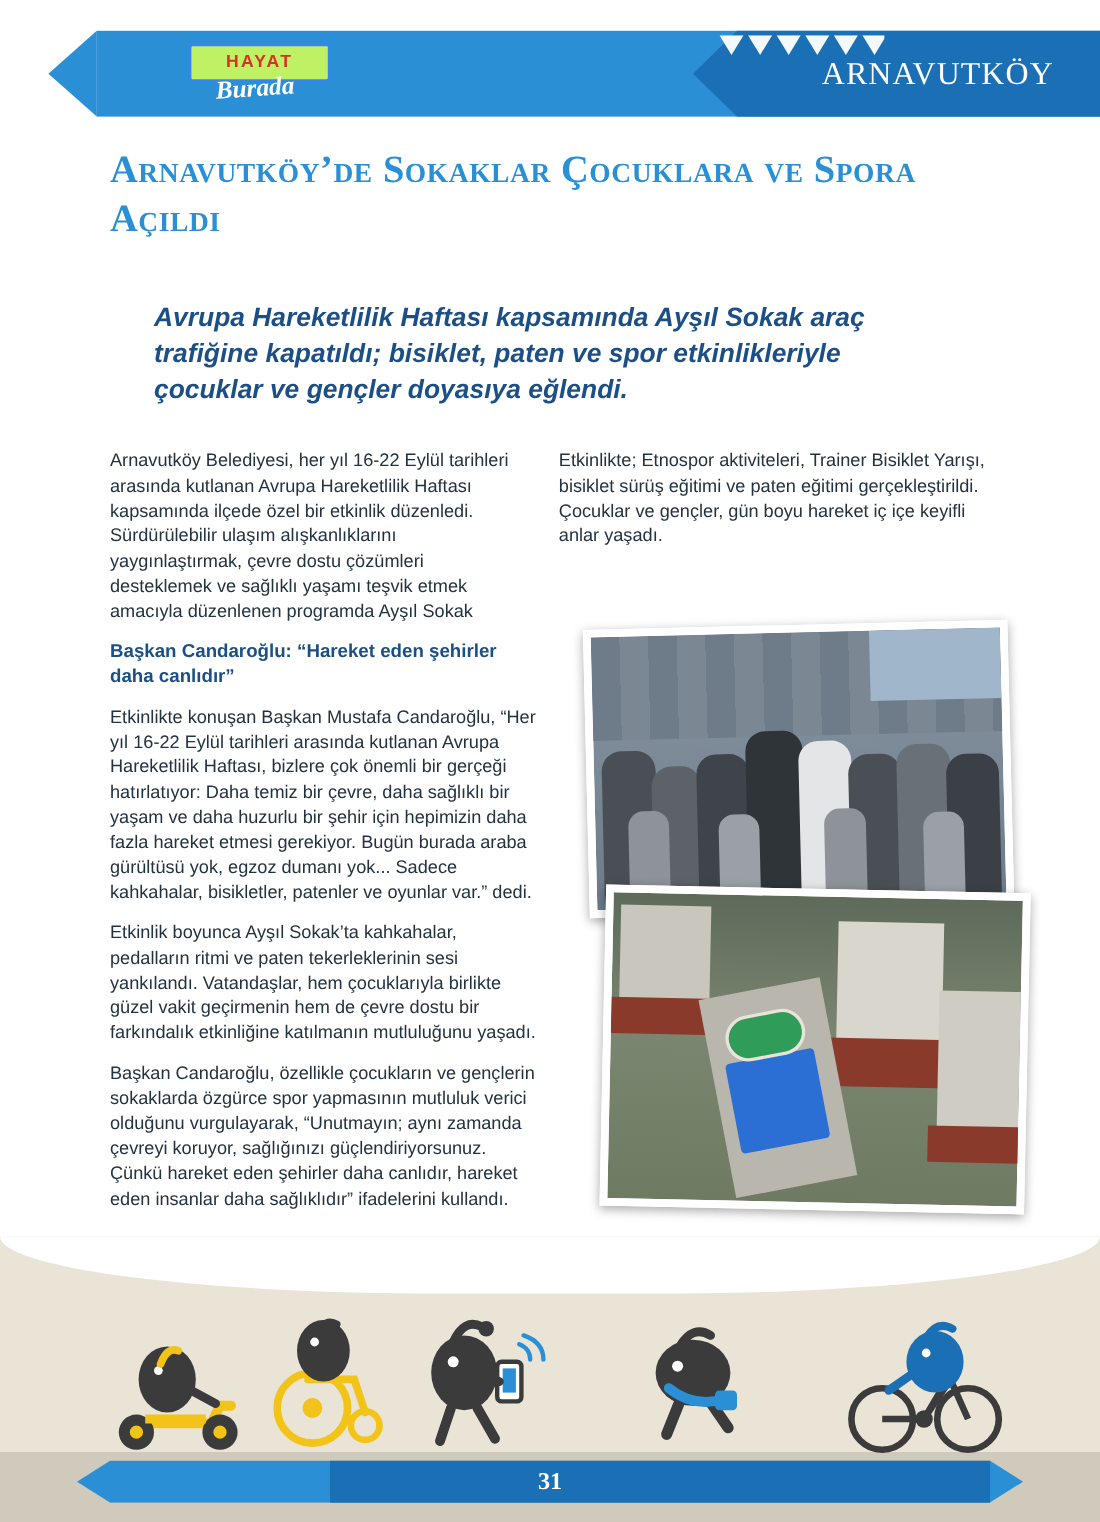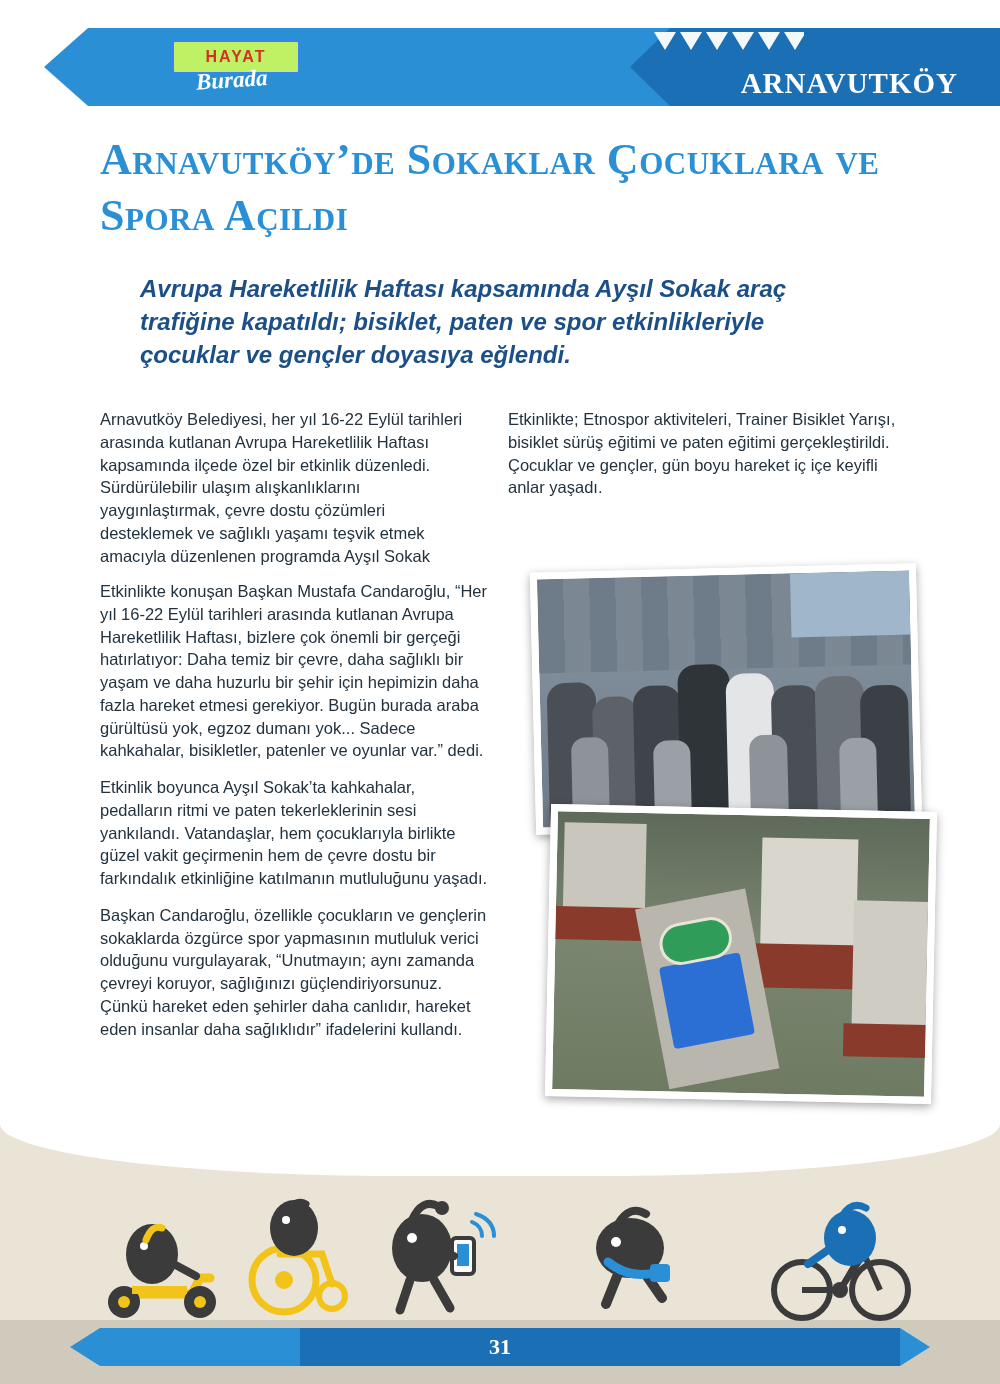--- a/index.html
+++ b/index.html
@@ -25,22 +25,22 @@
   .header-dark{
     position:absolute;right:0;top:0;width:330px;height:78px;
     background:#1b6fb5;
   }
   .header-dark:before{
     content:"";position:absolute;left:-40px;top:0;
     border-top:39px solid transparent;border-bottom:39px solid transparent;
     border-right:40px solid #1b6fb5;
   }
   .district{
-    position:absolute;right:42px;top:16px;height:78px;line-height:78px;
-    color:#ffffff;font-size:29px;font-weight:bold;letter-spacing:1px;
+    position:absolute;right:42px;top:0;height:78px;line-height:78px;
+    color:#ffffff;font-size:29px;font-weight:normal;letter-spacing:1px;
     font-family:"Liberation Serif", serif;
     font-variant:small-caps;
   }
   
   .chevrons{position:absolute;right:196px;top:4px;width:150px;height:36px;overflow:hidden;}
   .chevrons span{
     position:absolute;top:0;width:0;height:0;
     border-top:18px solid #ffffff;border-bottom:18px solid transparent;
     border-left:11px solid transparent;border-right:11px solid transparent;
     opacity:.95;
@@ -64,21 +64,21 @@
   .logo-sub{
     position:absolute;left:24px;top:30px;width:110px;height:28px;
     color:#ffffff;font-size:23px;font-style:italic;font-weight:bold;
     font-family:"Liberation Serif", serif;
     transform:rotate(-4deg);
   }
   
   .title{
     position:absolute;left:100px;top:132px;width:820px;
     color:#2a8fd4;font-family:"Liberation Serif", serif;
-    font-size:44px;font-weight:bold;line-height:1.28;
+    font-size:35px;font-weight:bold;line-height:1.28;
     font-variant:small-caps;letter-spacing:0.5px;
   }
   .subtitle{
     position:absolute;left:140px;top:272px;width:720px;
     text-align:left;color:#1b4f86;
     font-size:24px;font-style:italic;font-weight:bold;line-height:1.38;
     font-family:"Liberation Sans", sans-serif;
   }
   
   .col{
@@ -167,20 +167,21 @@
 
 <div class="col col-left-top">
   <p>Arnavutköy Belediyesi, her yıl 16-22 Eylül tarihleri arasında kutlanan Avrupa Hareketlilik Haftası kapsamında ilçede özel bir etkinlik düzenledi. Sürdürülebilir ulaşım alışkanlıklarını yaygınlaştırmak, çevre dostu çözümleri desteklemek ve sağlıklı yaşamı teşvik etmek amacıyla düzenlenen programda Ayşıl Sokak</p>
 </div>
 
 <div class="col col-right-top">
   <p>Etkinlikte; Etnospor aktiviteleri, Trainer Bisiklet Yarışı, bisiklet sürüş eğitimi ve paten eğitimi gerçekleştirildi. Çocuklar ve gençler, gün boyu hareket iç içe keyifli anlar yaşadı.</p>
 </div>
 
 <div class="col col-left-main">
+  <p class="lead">Başkan Candaroğlu: “Hareket eden şehirler daha canlıdır”</p>
   <p>Etkinlikte konuşan Başkan Mustafa Candaroğlu, “Her yıl 16-22 Eylül tarihleri arasında kutlanan Avrupa Hareketlilik Haftası, bizlere çok önemli bir gerçeği hatırlatıyor: Daha temiz bir çevre, daha sağlıklı bir yaşam ve daha huzurlu bir şehir için hepimizin daha fazla hareket etmesi gerekiyor. Bugün burada araba gürültüsü yok, egzoz dumanı yok... Sadece kahkahalar, bisikletler, patenler ve oyunlar var.” dedi.</p>
   <p>Etkinlik boyunca Ayşıl Sokak’ta kahkahalar, pedalların ritmi ve paten tekerleklerinin sesi yankılandı. Vatandaşlar, hem çocuklarıyla birlikte güzel vakit geçirmenin hem de çevre dostu bir farkındalık etkinliğine katılmanın mutluluğunu yaşadı.</p>
   <p>Başkan Candaroğlu, özellikle çocukların ve gençlerin sokaklarda özgürce spor yapmasının mutluluk verici olduğunu vurgulayarak, “Unutmayın; aynı zamanda çevreyi koruyor, sağlığınızı güçlendiriyorsunuz. Çünkü hareket eden şehirler daha canlıdır, hareket eden insanlar daha sağlıklıdır” ifadelerini kullandı.</p>
 </div>
 
 <div class="photo photo1">
   <div class="ph-inner">
     <div class="p1-bg"></div>
     <div class="p1-bld"></div>
     <div class="p1-sky"></div>

